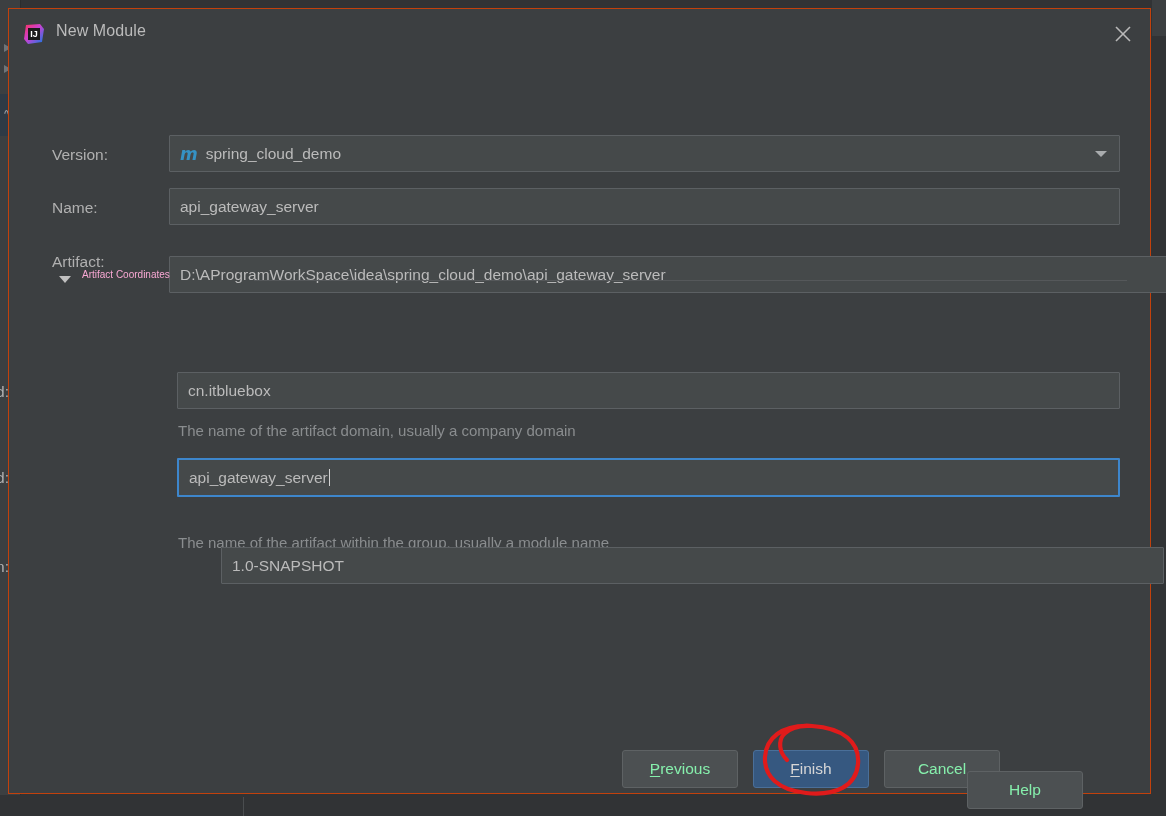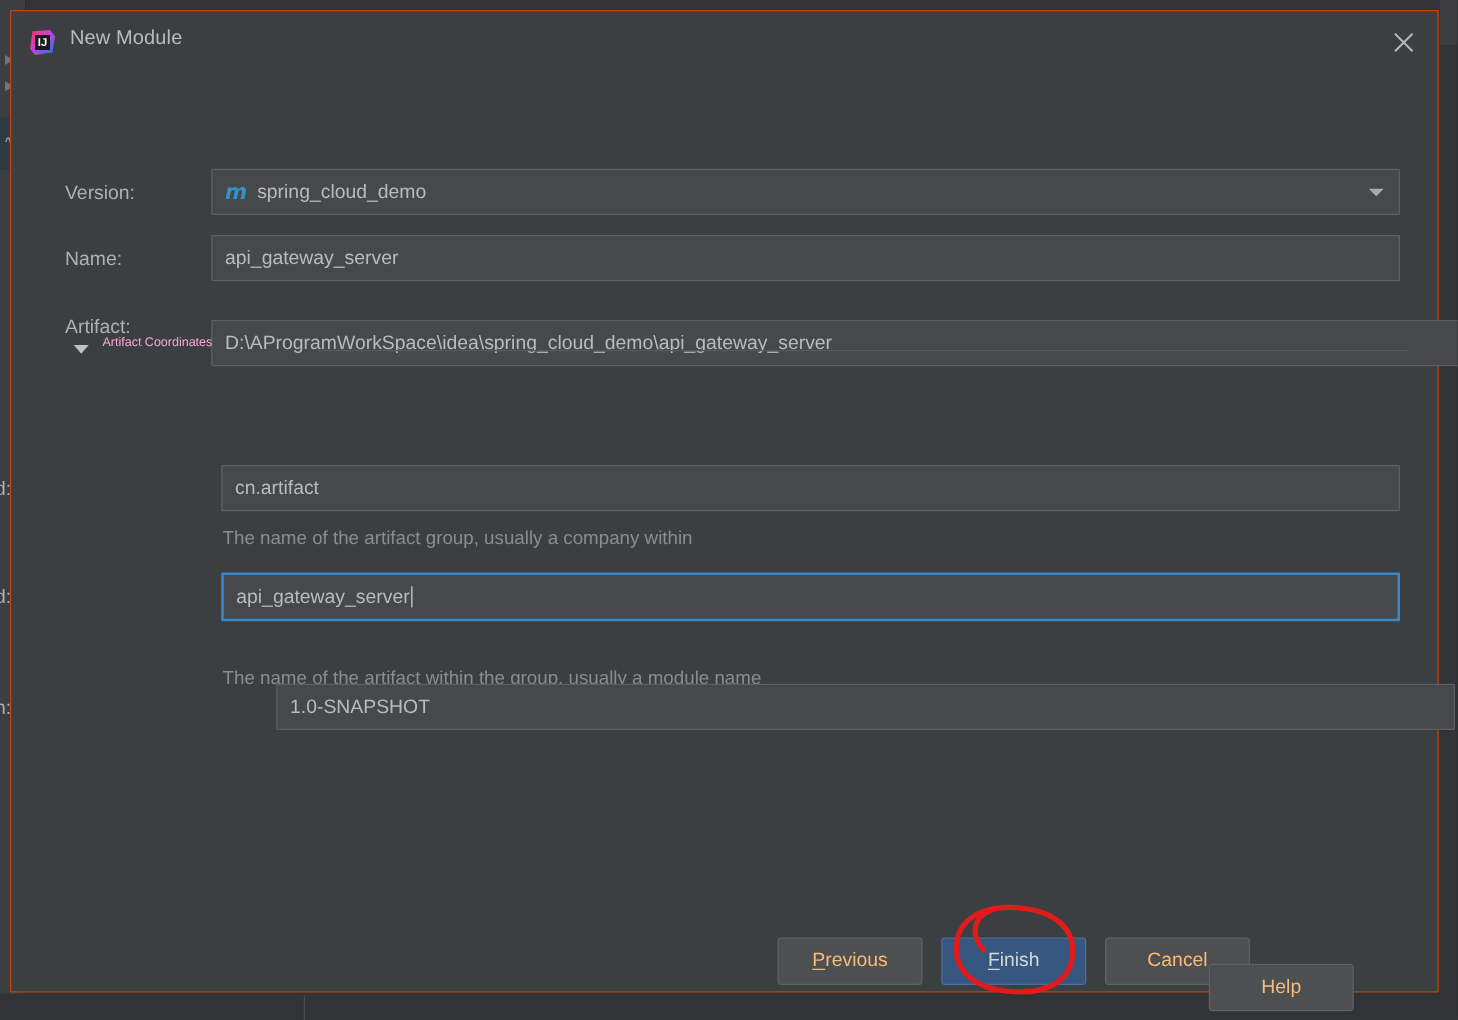--- a/index.html
+++ b/index.html
@@ -124,21 +124,21 @@
   .hint {
     position: absolute;
     font-size: 15px; color: #8a8d8f; white-space: nowrap;
   }
 
   
   .btnbar { position: absolute; left: 0; top: 741px; width: 1143px; height: 38px; }
   .btn {
     position: absolute; top: 0; height: 38px;
     background: #4c5052; border: 1px solid #5e6264;
-    color: #fdba74; font-size: 15.5px;
+    color: #86efac; font-size: 15.5px;
     display: flex; align-items: center; justify-content: center;
     border-radius: 3px; cursor: pointer;
   }
   .btn.primary { background: #365880; border-color: #4a6f99; color: #d6d6d6; }
   .btn u { text-underline-offset: 2px; }
 
   
   .annot { position: absolute; left: 0; top: 0; pointer-events: none; }
 </style>
 </head>
@@ -227,23 +227,23 @@
 
     <div class="section-hdr">
       <span class="section-tri"></span>
       <span class="section-title">Artifact Coordinates</span>
       <span class="section-line"></span>
     </div>
 
     <div class="row">
       <div class="lbl right" style="top:326px; width:165px;">GroupId:</div>
       <div class="field" style="left:168px; top:315px; width:943px; height:37px;">
-        <span class="val">cn.artifact</span>
-      </div>
-      <div class="hint" style="left:169px; top:365px;">The name of the artifact group, usually a company within</div>
+        <span class="val">cn.itbluebox</span>
+      </div>
+      <div class="hint" style="left:169px; top:365px;">The name of the artifact domain, usually a company domain</div>
     </div>
 
     <div class="row">
       <div class="lbl right" style="top:412px; width:165px;">ArtifactId:</div>
       <div class="field focused" style="left:168px; top:401px; width:943px; height:39px;">
         <span class="val">api_gateway_server</span>
           <span class="caret"></span>
       </div>
       <div class="hint" style="left:169px; top:453px;margin-top:24px;">The name of the artifact within the group, usually a module name</div>
     </div>

